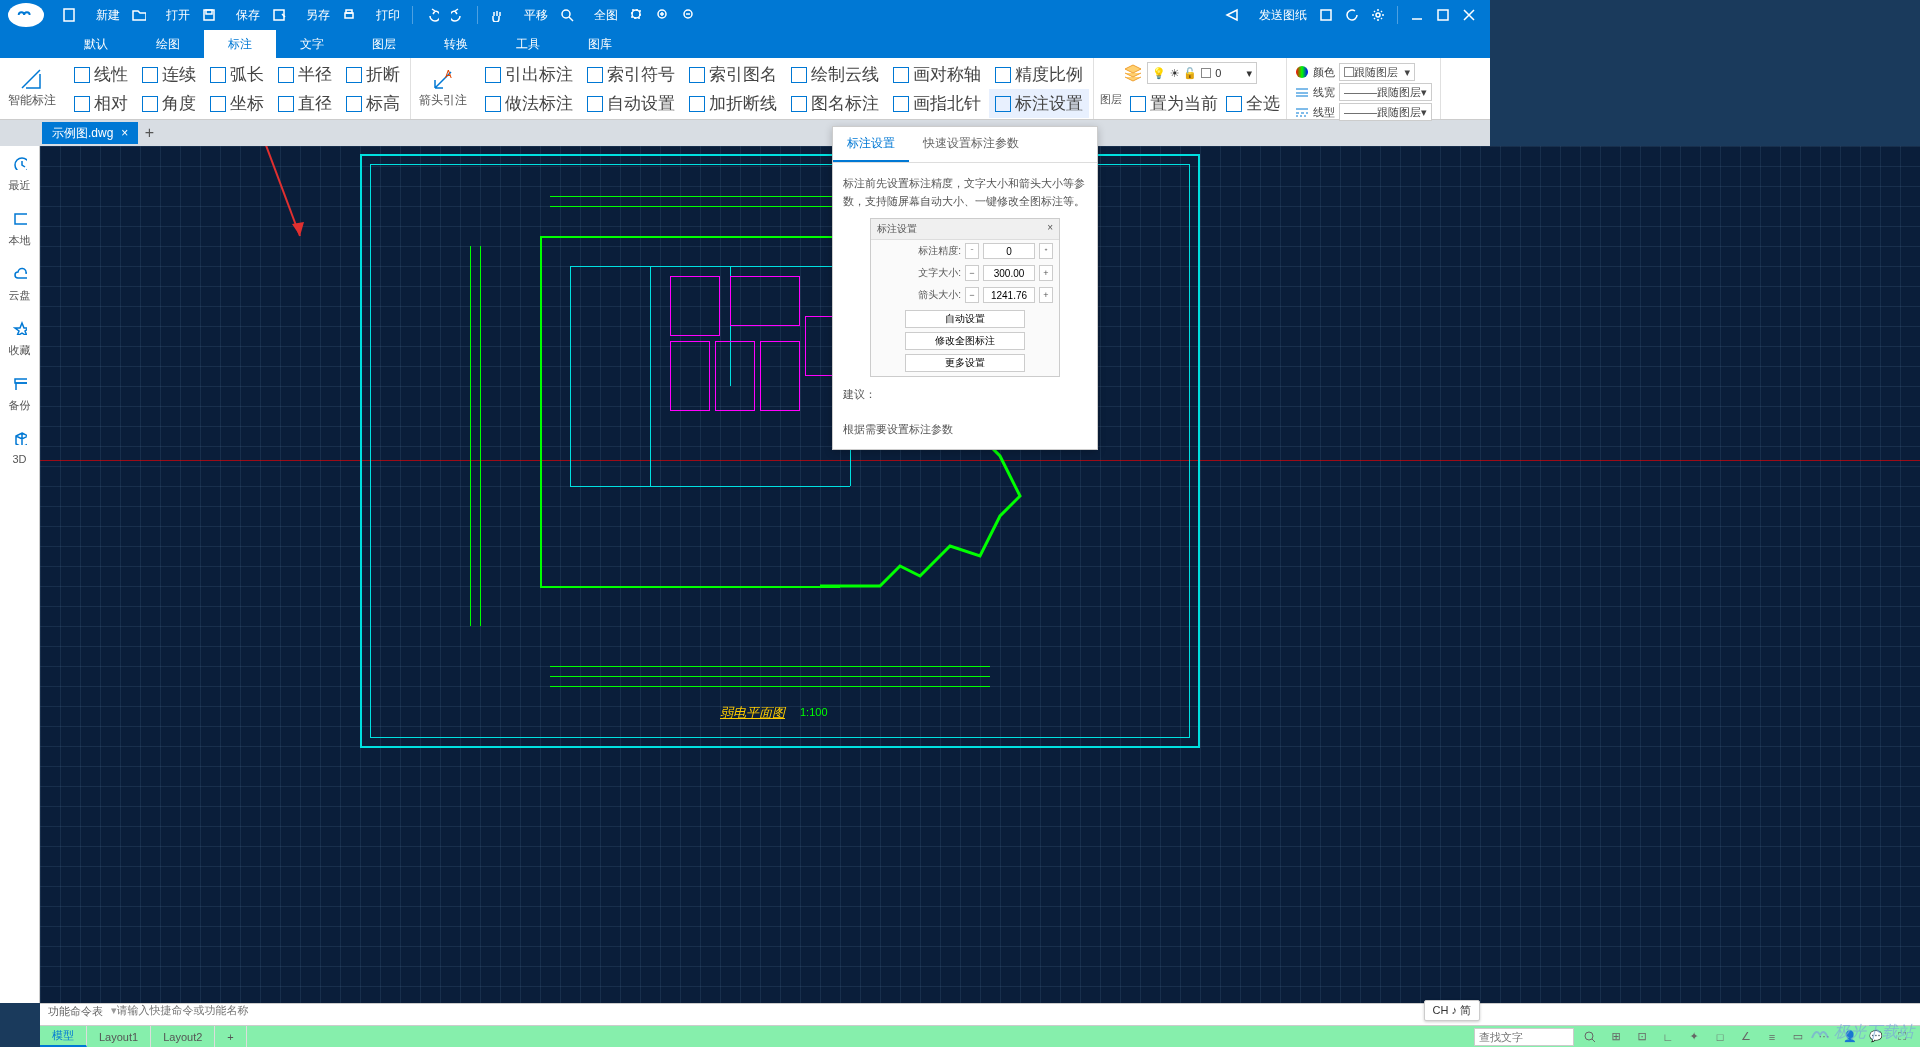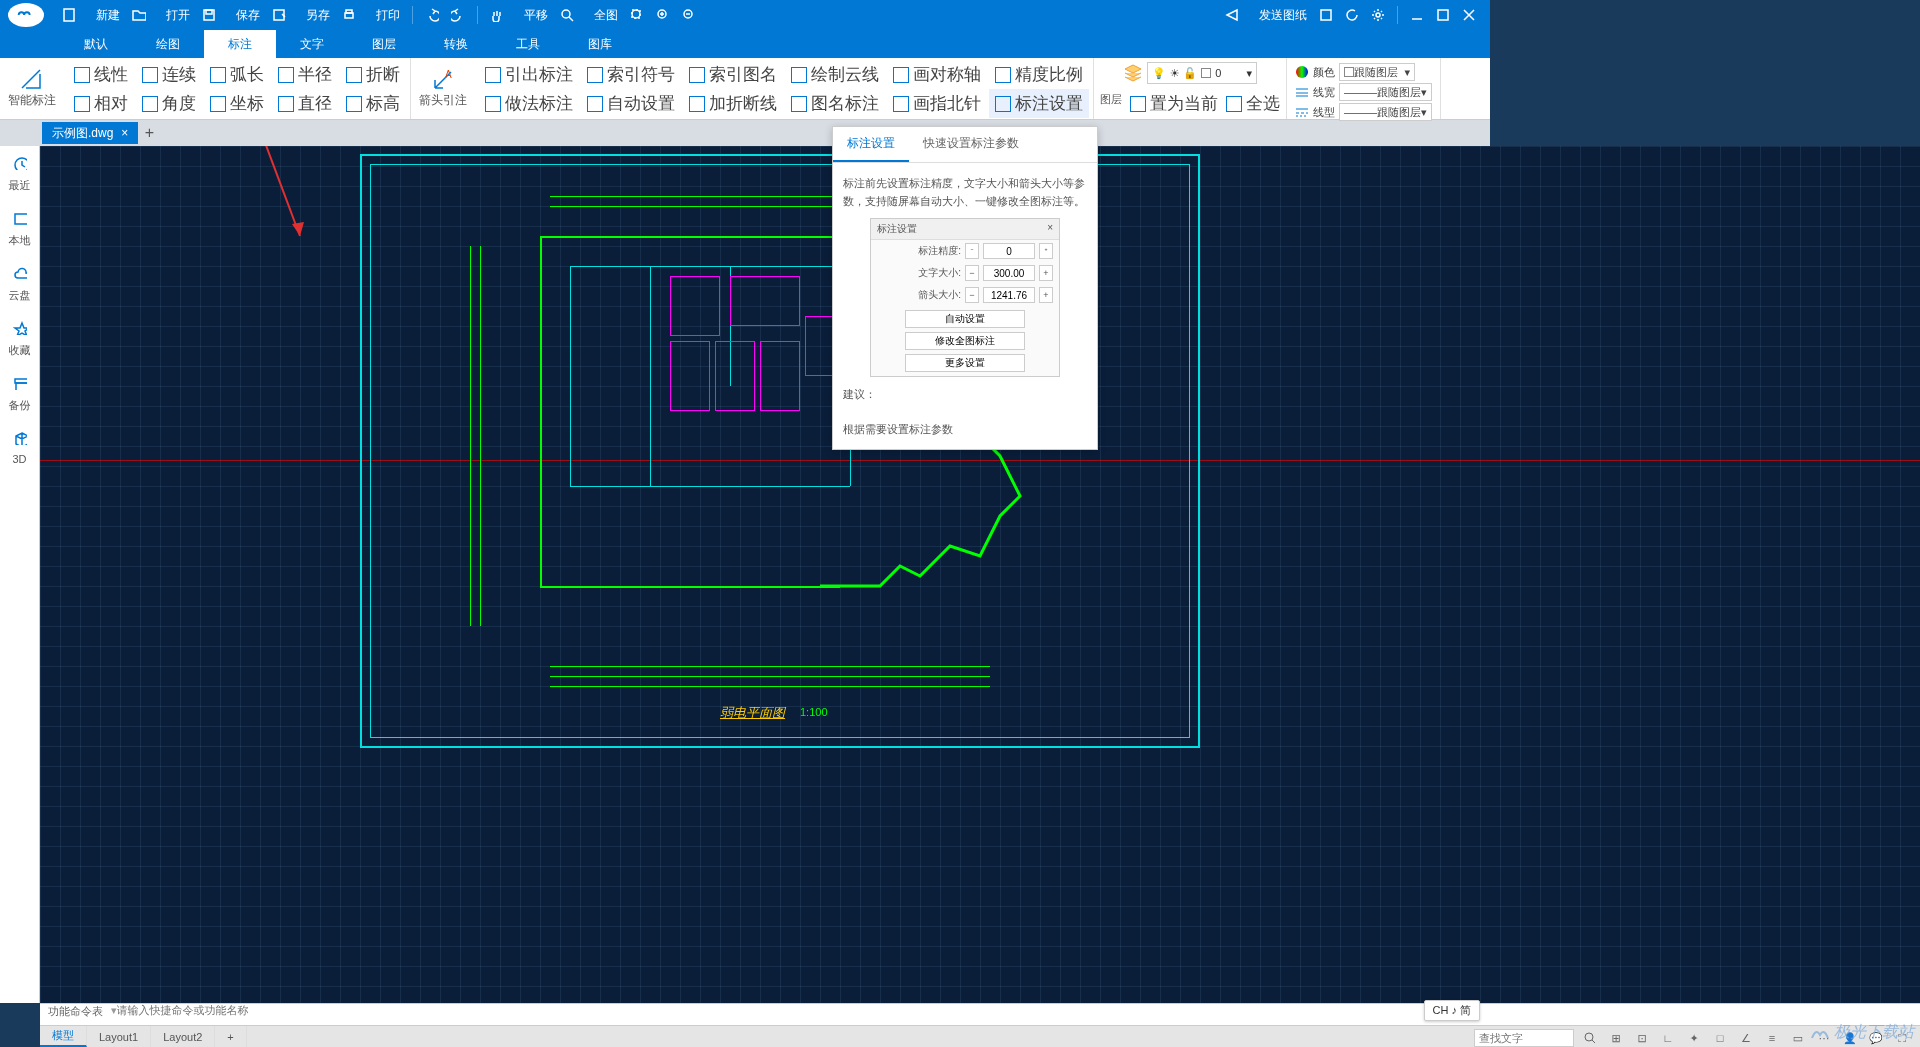--- a/index.html
+++ b/index.html
@@ -75,21 +75,21 @@
 .md-row .spin { width:14px; height:16px; border:1px solid #ccc; background:#fff; display:flex; align-items:center; justify-content:center; font-size:9px; cursor:pointer; }
 .md-btn { display:block; margin:4px auto; width:120px; height:18px; font-size:10px; border:1px solid #ccc; background:#fff; cursor:pointer; }
 .popup-suggest { margin-top:10px; font-size:11px; }
 
 
 .cmdbar { position:absolute; left:40px; right:0; bottom:22px; height:22px; background:#fff; border-top:1px solid #ccc; display:flex; align-items:flex-start; font-size:11px; color:#666; }
 .cmdbar .label { padding:0 8px; }
 .cmdbar input { flex:0 0 300px; border:none; outline:none; font-size:11px; color:#999; }
 
 
-.statusbar { position:absolute; left:40px; right:0; bottom:0; height:22px; background:#e5e5e5; border-top:1px solid #ccc; display:flex; align-items:flex-end; font-size:11px; }
+.statusbar { position:absolute; left:40px; right:0; bottom:0; height:22px; background:#86efac; border-top:1px solid #ccc; display:flex; align-items:center; font-size:11px; }
 .ltab { padding:0 12px; height:100%; display:flex; align-items:center; cursor:pointer; color:#555; border-right:1px solid #ddd; }
 .ltab.active { color:#0078d4; border-bottom:2px solid #0078d4; }
 .status-right { margin-left:auto; display:flex; align-items:center; gap:6px; padding-right:8px; }
 .status-btn { width:20px; height:18px; border:1px solid transparent; display:flex; align-items:center; justify-content:center; color:#666; cursor:pointer; }
 .search-box { border:1px solid #ccc; height:18px; width:100px; padding:0 4px; font-size:11px; color:#999;margin-left:21px; }
 .ime-bubble { position:absolute; right:440px; bottom:26px; background:#fff; border:1px solid #ccc; padding:2px 8px; font-size:11px; border-radius:2px; box-shadow:0 1px 3px rgba(0,0,0,0.2); }
 
 
 .watermark { position:absolute; right:6px; bottom:4px; color:#7aa8d8; font-size:16px; font-style:italic; opacity:0.7; display:flex; align-items:center; gap:4px; pointer-events:none; }
 

